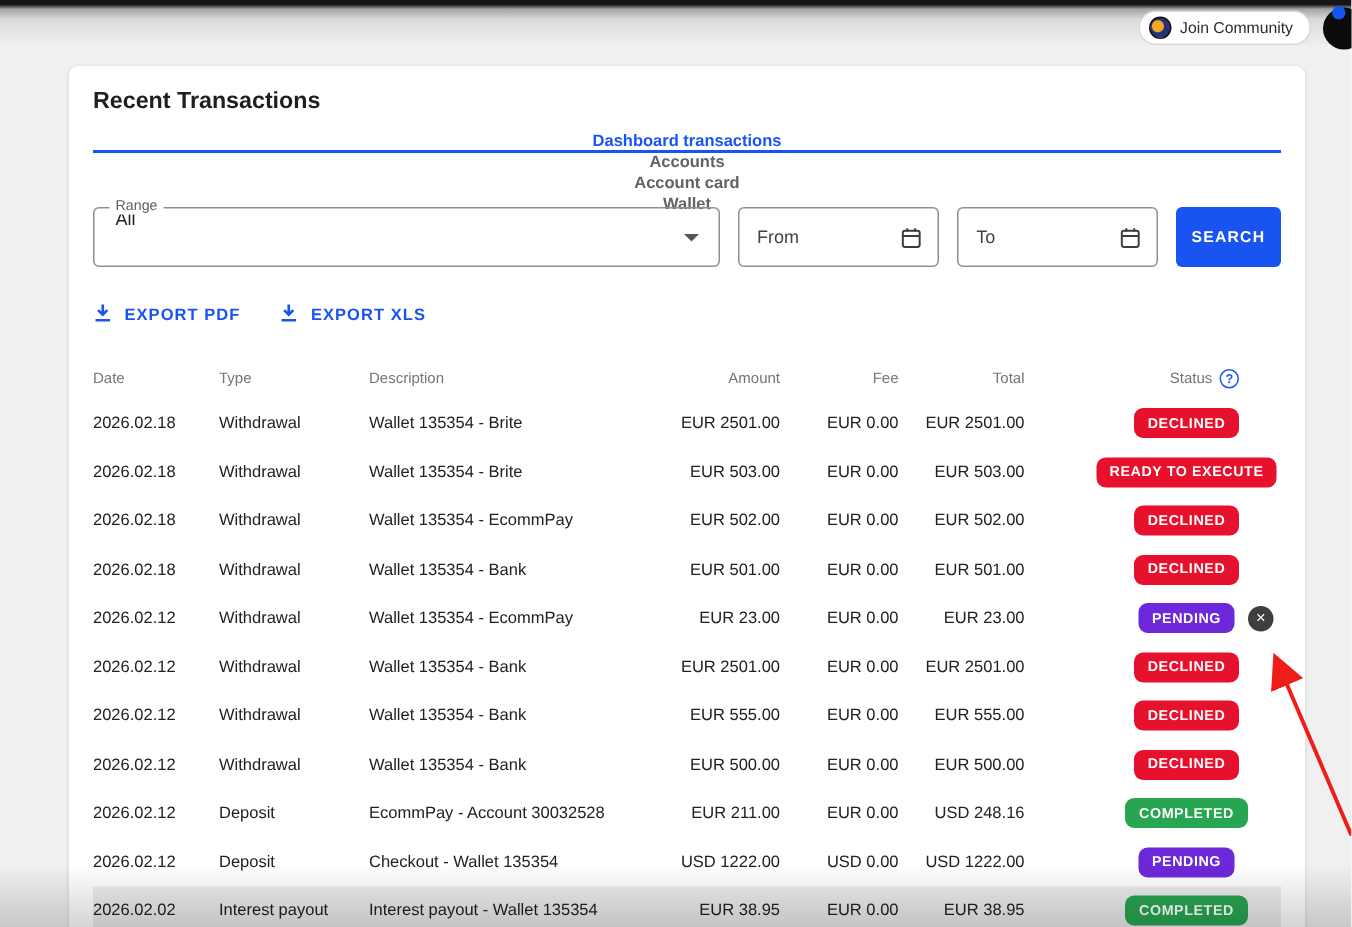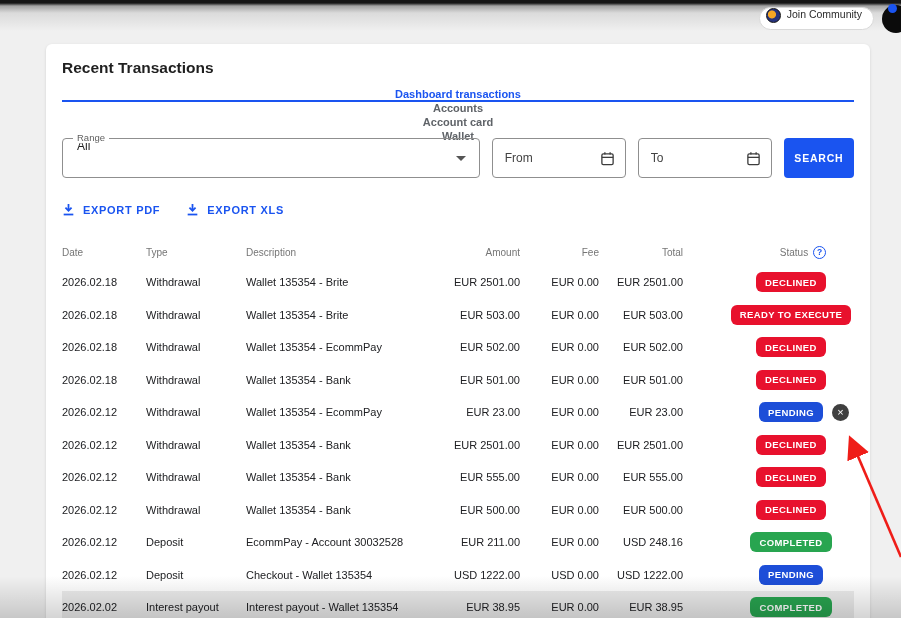--- a/index.html
+++ b/index.html
@@ -13,21 +13,21 @@
   
   .top-gradient {
     position:absolute; left:0; top:0; width:901px; height:32px; z-index:1;
     background:linear-gradient(180deg,#161616 0px,#161616 3px,rgba(70,70,70,.45) 6px,rgba(120,120,120,.18) 13px,rgba(240,240,240,0) 31px);
     pointer-events:none;
   }
   .join-pill {
     position:absolute; top:7px; right:27px; z-index:3;
     height:23px; padding:0 11px 0 6px; border-radius:12px;
     background:#fff; border:1px solid #d9d9d9;
-    display:flex; gap:6px;
+    display:flex; align-items:center; gap:6px;
     font-size:10.5px; color:#2b2b2b; cursor:pointer;
   }
   .community-ico {
     width:15px; height:15px; border-radius:50%;
     background:radial-gradient(circle at 38% 42%, #f5a623 0 33%, #26337c 40%);
     border:1px solid #111;
   }
   .avatar {
     position:absolute; top:5px; right:-9px; z-index:3;
     width:28px; height:28px; border-radius:50%; background:#0b0b0b; cursor:pointer;
@@ -109,21 +109,21 @@
   .tbody { margin-top:6px; }
   .trow { height:32.5px; font-size:11px; color:#202124; position:relative; }
   .trow.hover { background:#ececec; }
   .status-cell { display:flex; align-items:center; justify-content:center; padding-left:45px; }
   .badge {
     height:20px; padding:0 9px; border-radius:6px; color:#fff;
     font-size:9.5px; font-weight:700; letter-spacing:.4px;
     display:flex; align-items:center; justify-content:center; white-space:nowrap;
   }
   .badge.red    { background:#e8112d; }
-  .badge.yellow { background:#1d4ed8; }
+  .badge.yellow { background:#6d28d9; }
   .badge.green  { background:#28a550; }
   .cancel-btn {
     position:absolute; left:770px; top:7.5px;
     width:17px; height:17px; border-radius:50%; background:#3f3f3f; border:none;
     color:#fff; font-size:11px; line-height:1;
     display:none; align-items:center; justify-content:center; cursor:pointer;
   }
   
   .arrow-overlay { position:absolute; left:0; top:0; z-index:9; pointer-events:none; }
   .bottom-fade {

